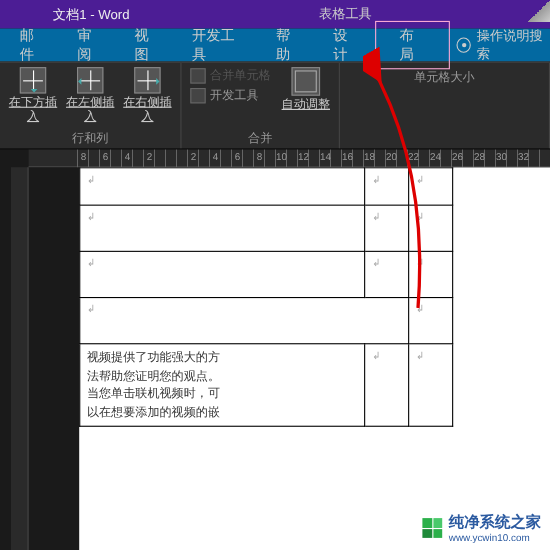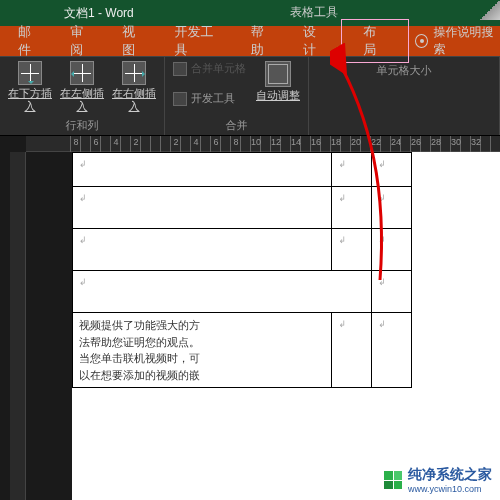--- a/index.html
+++ b/index.html
@@ -1,37 +1,37 @@
 <!DOCTYPE html>
 <html><head>
 <meta charset="utf-8">
 <style>
 *{margin:0;padding:0;box-sizing:border-box;font-family:"Microsoft YaHei","SimSun",sans-serif;}
 body{background:#1a1a1a;width:500px;height:500px;overflow:hidden;position:relative;}
-.titlebar{background:#14532d;height:26px;display:flex;align-items:center;padding-left:64px;color:#eee;font-size:12px;}
+.titlebar{background:#4c1d95;height:26px;display:flex;align-items:center;padding-left:48px;color:#eee;font-size:12px;}
 .context-title{position:absolute;top:4px;left:290px;color:#ccc;font-size:12px;}
-.tabs{background:#c2410c;height:30px;display:flex;align-items:center;padding-left:4px;}
+.tabs{background:#0369a1;height:30px;display:flex;align-items:center;padding-left:4px;}
 .tab{color:#ccc;font-size:13px;padding:6px 14px;cursor:pointer;}
 .tab.highlight{border:1px solid #f9a8d4;padding:3px 21px;}
 .tell{display:flex;align-items:center;color:#ccc;font-size:12px;margin-left:6px;}
 .bulb{width:14px;height:14px;border:1px solid #ccc;border-radius:50%;margin-right:5px;position:relative;}
 .bulb:after{content:"";position:absolute;width:4px;height:4px;background:#ccc;left:4px;top:4px;border-radius:50%;}
 .ribbon{background:#2b2b2b;border-top:1px solid #444;border-bottom:1px solid #000;height:80px;display:flex;color:#ccc;font-size:11px;overflow:hidden;}
 .group{border-right:1px solid #444;padding:4px 8px 2px 8px;display:flex;flex-direction:column;justify-content:space-between;}
 .group-label{text-align:center;color:#999;font-size:11px;padding-top:2px;}
 .btns{display:flex;gap:8px;}
 .bigbtn{display:flex;flex-direction:column;align-items:center;width:44px;cursor:pointer;}
 .iconbox{width:24px;height:24px;margin-bottom:2px;position:relative;}
 .tbl-ico{background:#555;border:1px solid #888;}
 .tbl-ico:before{content:"";position:absolute;inset:2px;background:linear-gradient(#fff,#fff) 0 50%/100% 1px no-repeat,linear-gradient(#fff,#fff) 50% 0/1px 100% no-repeat;}
 .arrow-d{position:absolute;bottom:-3px;left:9px;width:0;height:0;border:3px solid transparent;border-top-color:#4aa;}
 .arrow-l{position:absolute;top:9px;left:-3px;width:0;height:0;border:3px solid transparent;border-right-color:#4aa;}
 .arrow-r{position:absolute;top:9px;right:-3px;width:0;height:0;border:3px solid transparent;border-left-color:#4aa;}
 .btn-lbl{text-align:center;font-size:11px;line-height:1.2;text-decoration:underline;}
-.smallbtns{display:flex;flex-direction:column;gap:15px;}
+.smallbtns{display:flex;flex-direction:column;gap:3px;}
 .smbtn{display:flex;align-items:center;gap:4px;color:#999;cursor:pointer;font-size:11px;}
 .smbtn.disabled{color:#555;}
 .sm-ico{width:14px;height:14px;background:#444;border:1px solid #666;}
 .autofit{display:flex;flex-direction:column;align-items:center;cursor:pointer;}
 .af-ico{width:26px;height:26px;border:1px solid #888;background:#555;position:relative;margin-bottom:2px;}
 .af-ico:before{content:"";position:absolute;inset:2px;border:1px solid #aaa;}
 .dims{display:flex;flex-direction:column;gap:6px;padding:4px 0;}
 .dimrow{display:flex;align-items:center;gap:4px;}
 .dim-ico{width:16px;height:14px;background:#444;}
 .dimlabel{font-size:11px;}

